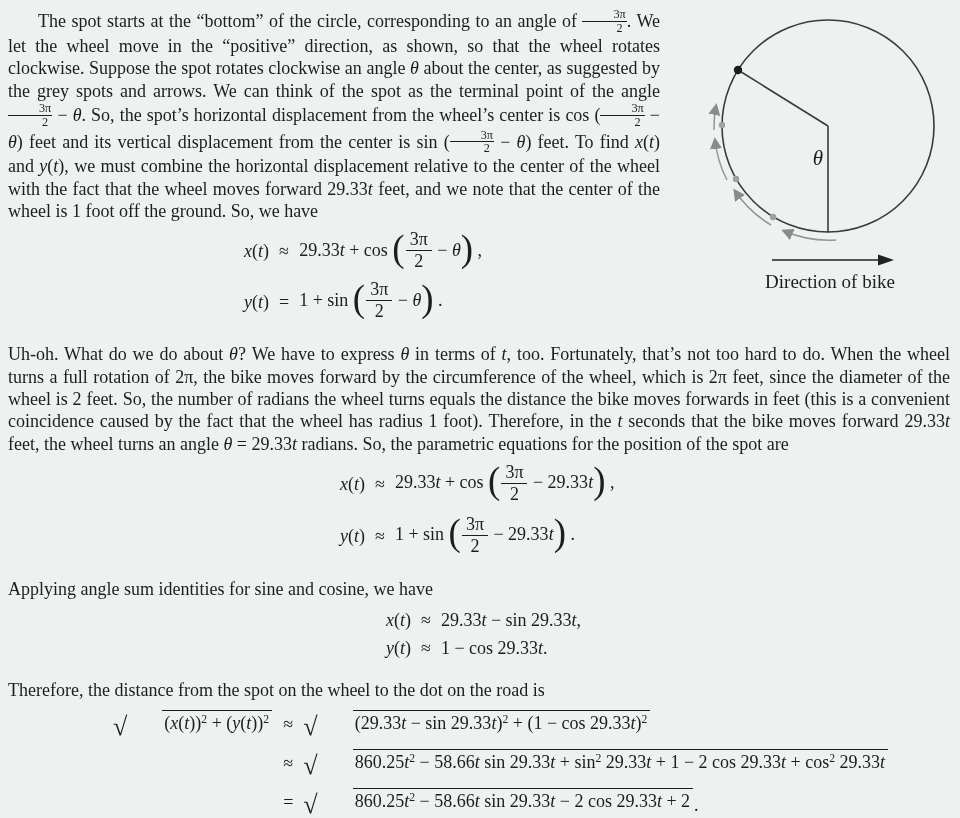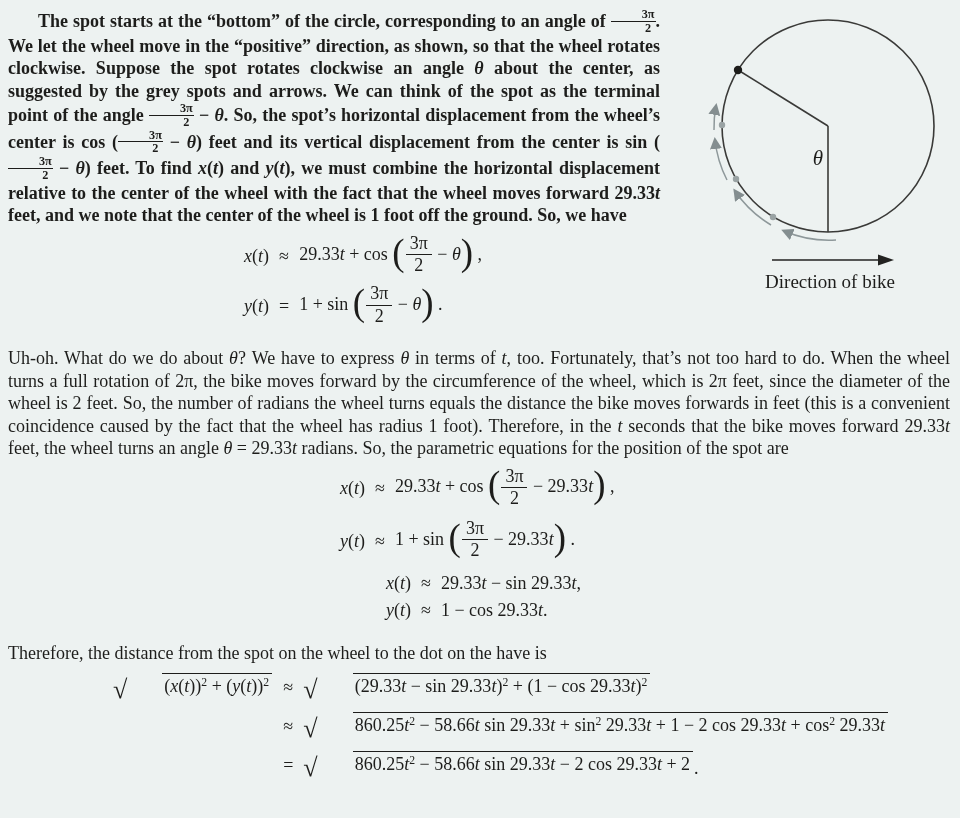--- a/index.html
+++ b/index.html
@@ -10,21 +10,21 @@
     box-sizing:border-box;
     padding:8px 10px 0 8px;
     background:#edf2f1;
     color:#1d1d1b;
     font-family:"Liberation Serif","DejaVu Serif",serif;
     font-size:18px;
     line-height:22.4px;
     overflow:hidden;
   }
   p{margin:0;text-align:justify;}
-  .indent{text-indent:30px;font-weight:bold;}
+  .indent{text-indent:30px;}
   .mt{margin-top:20px;}
   .p1{overflow:visible;}
   figure.diagram{
     float:right;
     width:254px;
     margin:0 0 4px 36px;
   }
   figure.diagram svg{display:block;}
   .wheel{fill:none;stroke:#3a3a38;stroke-width:1.6;}
   .dline{stroke:#3a3a38;stroke-width:1.6;}
@@ -135,31 +135,32 @@
 
   <div class="eq eq2">
       <span class="lhs"><i>x</i>(<i>t</i>)</span>
       <span class="rel">≈</span>
       <span class="rhs">29.33<i>t</i> + cos <span class="bigp">(</span><span class="bfrac"><span class="fn">3π</span><span class="fd">2</span></span> − 29.33<i>t</i><span class="bigp">)</span> ,</span>
       <span class="lhs"><i>y</i>(<i>t</i>)</span>
       <span class="rel">≈</span>
       <span class="rhs">1 + sin <span class="bigp">(</span><span class="bfrac"><span class="fn">3π</span><span class="fd">2</span></span> − 29.33<i>t</i><span class="bigp">)</span> .</span>
     </div>
 
+  <p class="mt">Applying angle sum identities for sine and cosine, we have</p>
 
   <div class="eq eq3">
       <span class="lhs"><i>x</i>(<i>t</i>)</span>
       <span class="rel">≈</span>
       <span class="rhs">29.33<i>t</i> − sin 29.33<i>t</i>,</span>
       <span class="lhs"><i>y</i>(<i>t</i>)</span>
       <span class="rel">≈</span>
       <span class="rhs">1 − cos 29.33<i>t</i>.</span>
     </div>
 
-  <p class="mt">Therefore, the distance from the spot on the wheel to the dot on the have is</p>
+  <p class="mt">Therefore, the distance from the spot on the wheel to the dot on the road is</p>
 
   <div class="eq eq4">
       <span class="lhs"><span class="sqrt">
           <span class="rsign">√</span>
           <span class="rdc">(<i>x</i>(<i>t</i>))<sup>2</sup> + (<i>y</i>(<i>t</i>))<sup>2</sup></span>
         </span></span>
       <span class="rel">≈</span>
       <span class="rhs"><span class="sqrt">
           <span class="rsign">√</span>
           <span class="rdc">(29.33<i>t</i> − sin 29.33<i>t</i>)<sup>2</sup> + (1 − cos 29.33<i>t</i>)<sup>2</sup></span>

